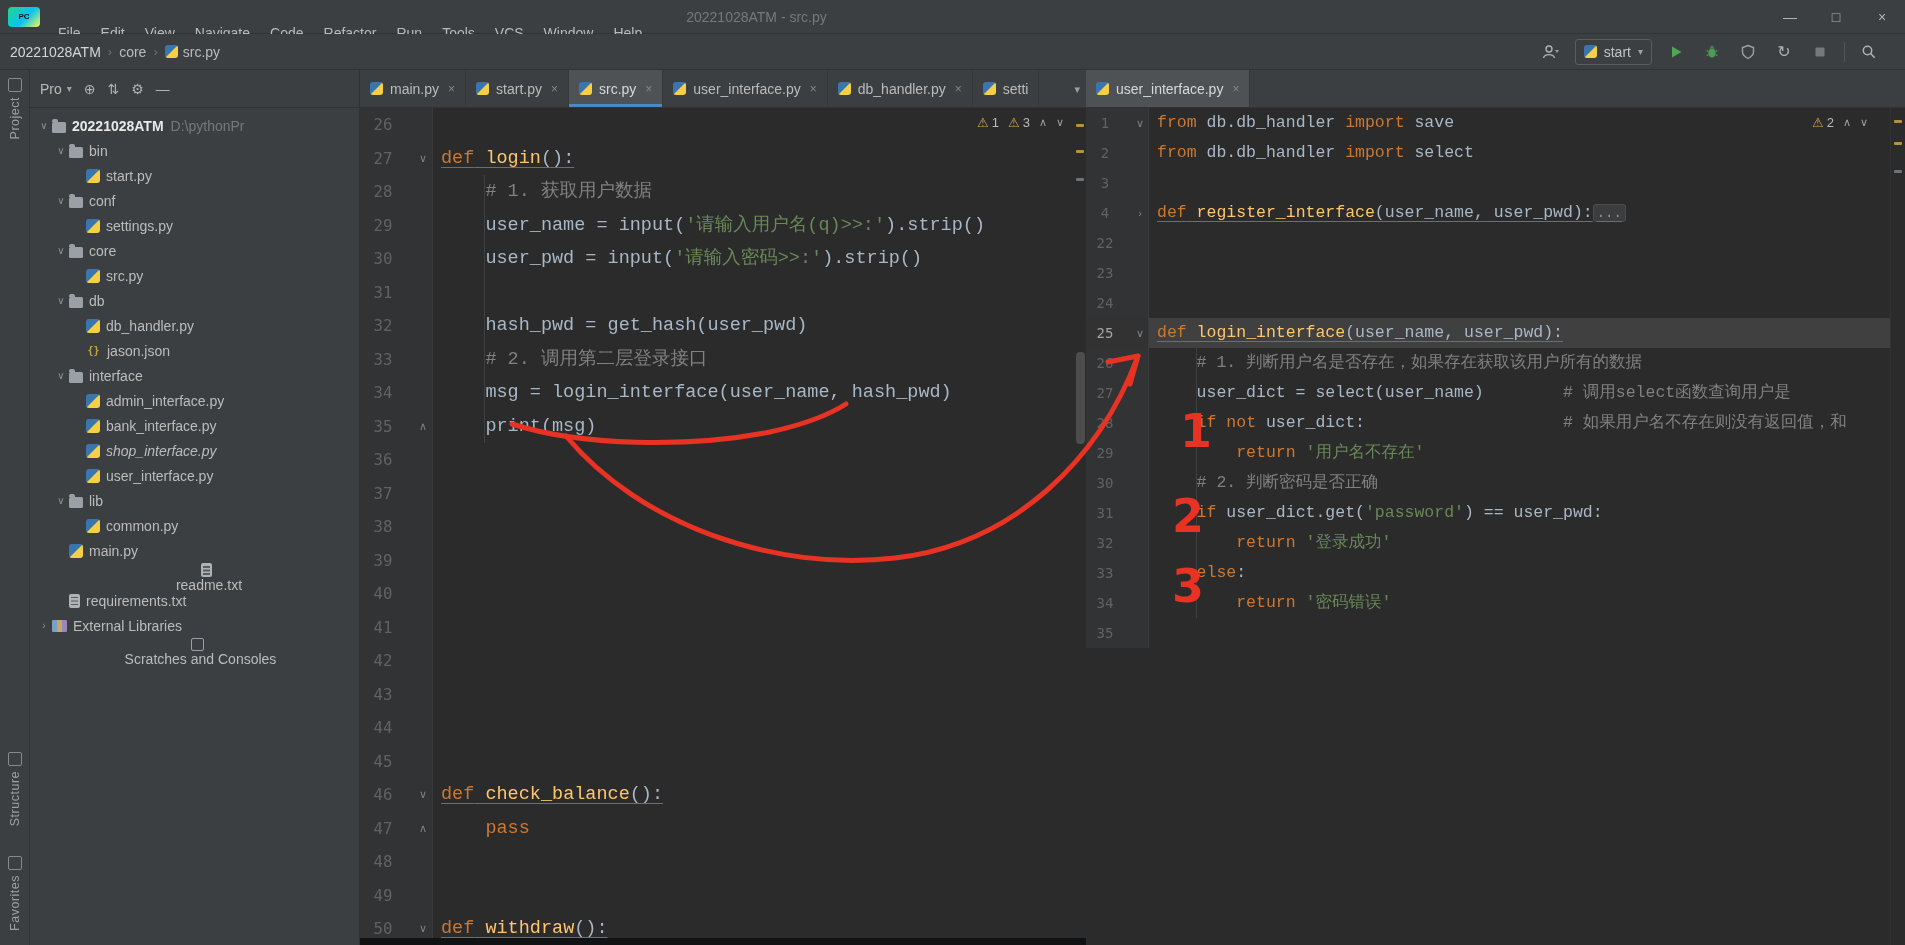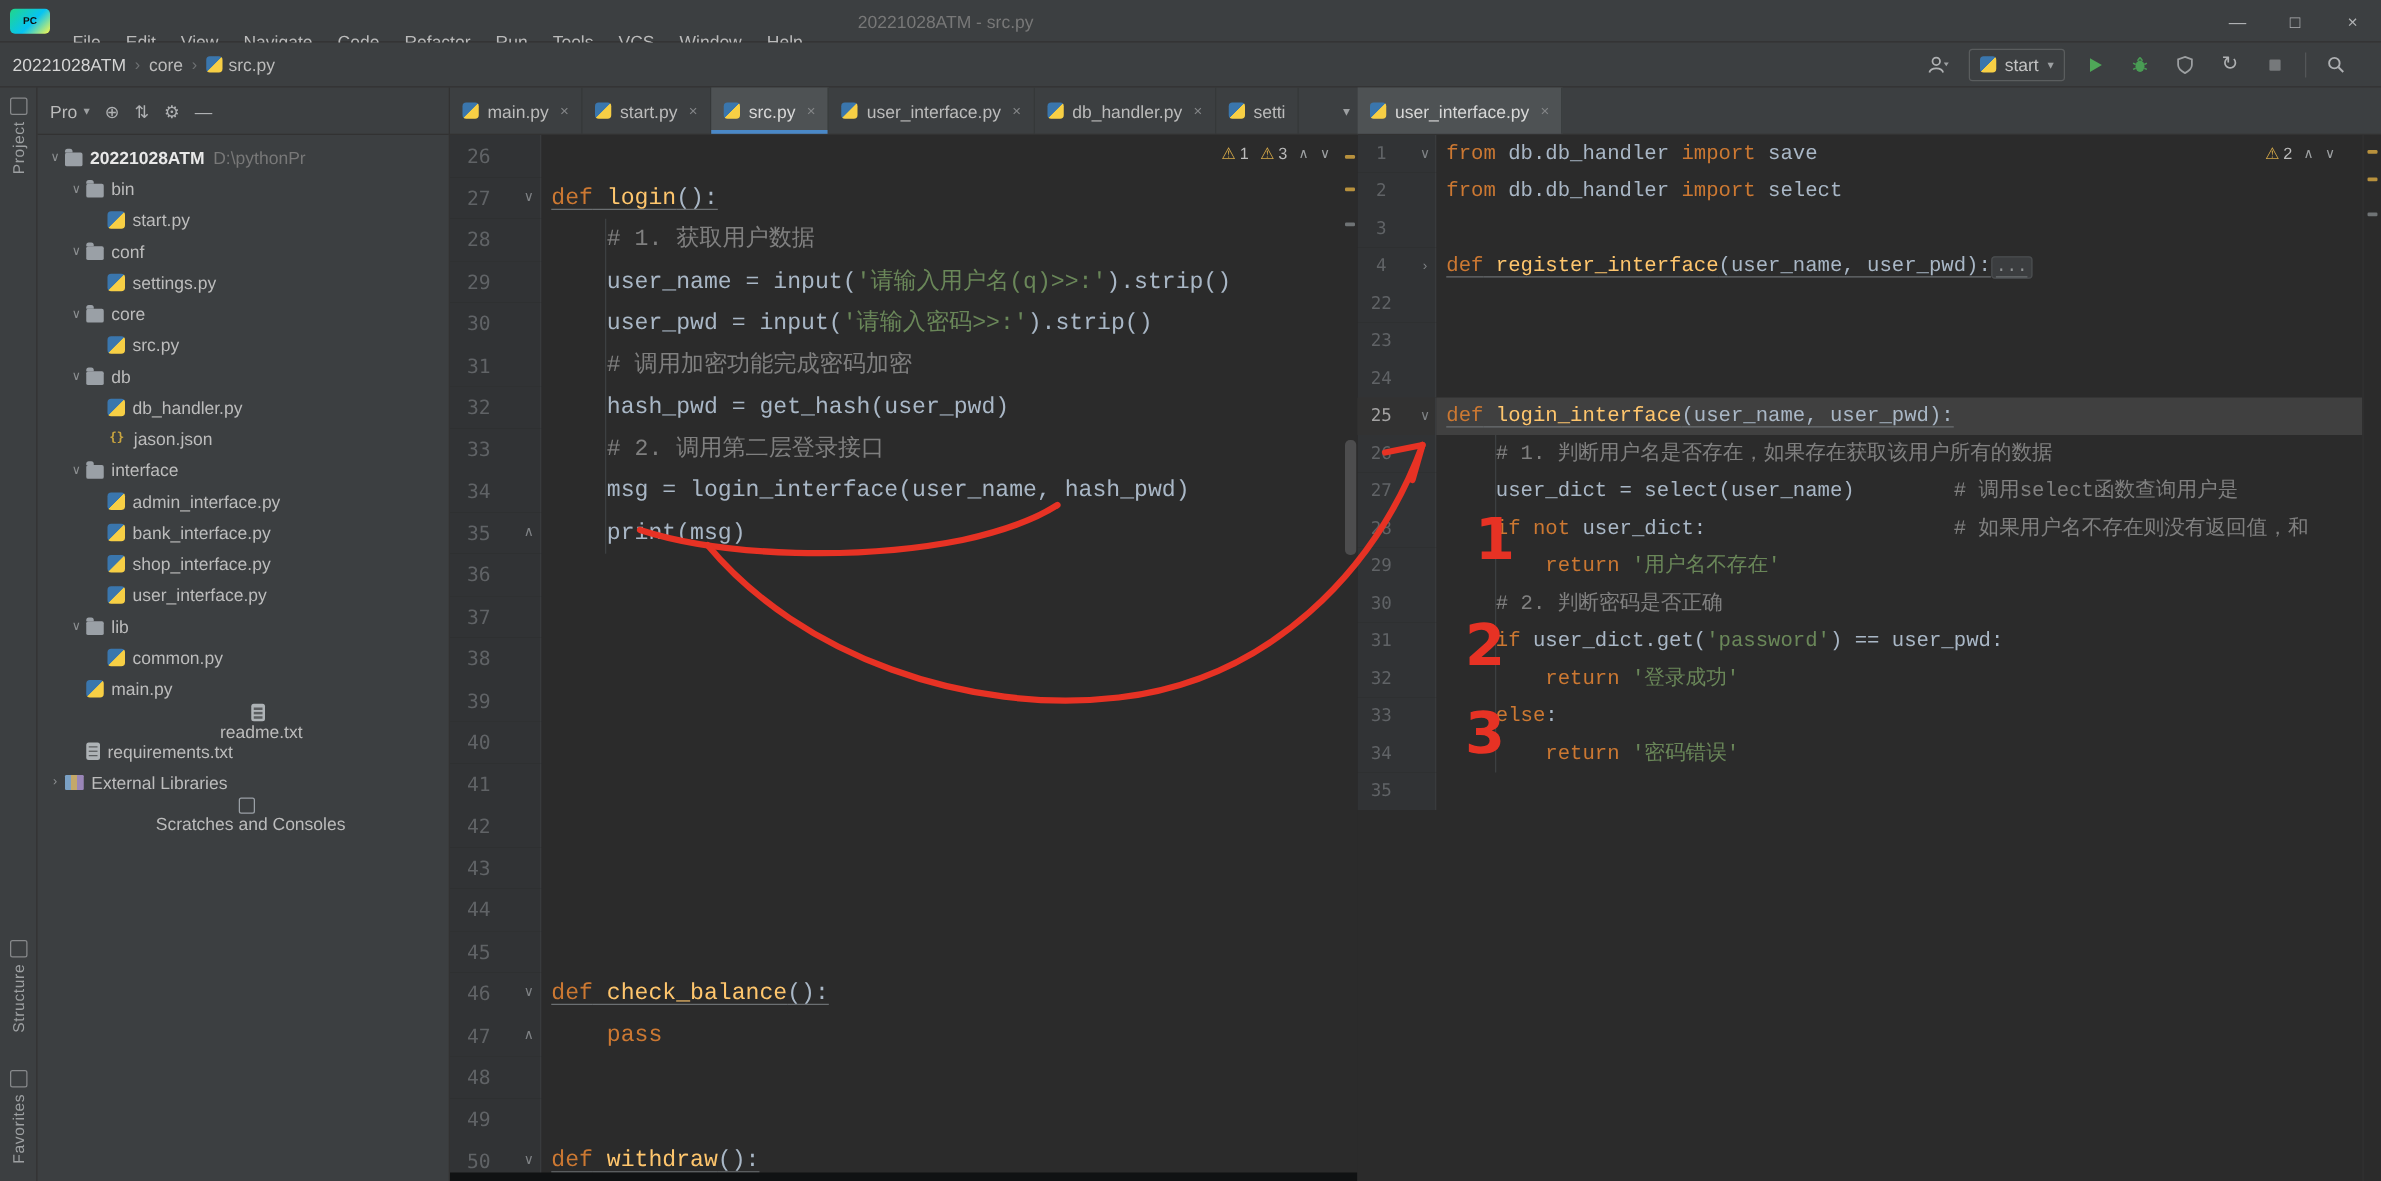--- a/index.html
+++ b/index.html
@@ -288,21 +288,21 @@
       <div class="trow" style="padding-left: 40px;">
         <span class="tchev"></span>
         <span class="ico ico-py"></span>
         <span class="tlabel">admin_interface.py</span>
       </div>
       <div class="trow" style="padding-left: 40px;">
         <span class="tchev"></span>
         <span class="ico ico-py"></span>
         <span class="tlabel">bank_interface.py</span>
       </div>
-      <div class="trow" style="padding-left: 40px;">
+      <div class="trow" style="padding-left: 40px; font-style: italic;">
         <span class="tchev"></span>
         <span class="ico ico-py"></span>
         <span class="tlabel">shop_interface.py</span>
       </div>
       <div class="trow" style="padding-left: 40px;">
         <span class="tchev"></span>
         <span class="ico ico-py"></span>
         <span class="tlabel">user_interface.py</span>
       </div>
       <div class="trow" style="padding-left: 23px;">
@@ -391,21 +391,21 @@
 
   <div class="tick y" style="right:2px;top:16px"></div>
   <div class="tick y" style="right:2px;top:42px"></div>
   <div class="tick g" style="right:2px;top:70px"></div>
 
 <div class="crow"><div class="gut"><span class="ln">26</span><span class="fm"></span></div><div class="code"></div></div>
     <div class="crow"><div class="gut"><span class="ln">27</span><span class="fm">∨</span></div><div class="code ul"><span class="tk-kw">def</span><span class="tk-fn"> login</span><span class="tk-pl">():</span></div></div>
     <div class="crow"><div class="gut"><span class="ln">28</span><span class="fm"></span></div><div class="code"><span class="tk-cm">    # 1. 获取用户数据</span></div></div>
     <div class="crow"><div class="gut"><span class="ln">29</span><span class="fm"></span></div><div class="code"><span class="tk-pl">    user_name = input(</span><span class="tk-st">'请输入用户名(q)&gt;&gt;:'</span><span class="tk-pl">).strip()</span></div></div>
     <div class="crow"><div class="gut"><span class="ln">30</span><span class="fm"></span></div><div class="code"><span class="tk-pl">    user_pwd = input(</span><span class="tk-st">'请输入密码&gt;&gt;:'</span><span class="tk-pl">).strip()</span></div></div>
-    <div class="crow"><div class="gut"><span class="ln">31</span><span class="fm"></span></div><div class="code"><span class="tk-cm">    # 调用加密功能完成密码加密</span></div></div>
+    <div class="crow"><div class="gut"><span class="ln">31</span><span class="fm"></span></div></div>
     <div class="crow"><div class="gut"><span class="ln">32</span><span class="fm"></span></div><div class="code"><span class="tk-pl">    hash_pwd = get_hash(user_pwd)</span></div></div>
     <div class="crow"><div class="gut"><span class="ln">33</span><span class="fm"></span></div><div class="code"><span class="tk-cm">    # 2. 调用第二层登录接口</span></div></div>
     <div class="crow"><div class="gut"><span class="ln">34</span><span class="fm"></span></div><div class="code"><span class="tk-pl">    msg = login_interface(user_name, hash_pwd)</span></div></div>
     <div class="crow"><div class="gut"><span class="ln">35</span><span class="fm">∧</span></div><div class="code"><span class="tk-pl">    print(msg)</span></div></div>
     <div class="crow"><div class="gut"><span class="ln">36</span><span class="fm"></span></div><div class="code"></div></div>
     <div class="crow"><div class="gut"><span class="ln">37</span><span class="fm"></span></div><div class="code"></div></div>
     <div class="crow"><div class="gut"><span class="ln">38</span><span class="fm"></span></div><div class="code"></div></div>
     <div class="crow"><div class="gut"><span class="ln">39</span><span class="fm"></span></div><div class="code"></div></div>
     <div class="crow"><div class="gut"><span class="ln">40</span><span class="fm"></span></div><div class="code"></div></div>
     <div class="crow"><div class="gut"><span class="ln">41</span><span class="fm"></span></div><div class="code"></div></div>

